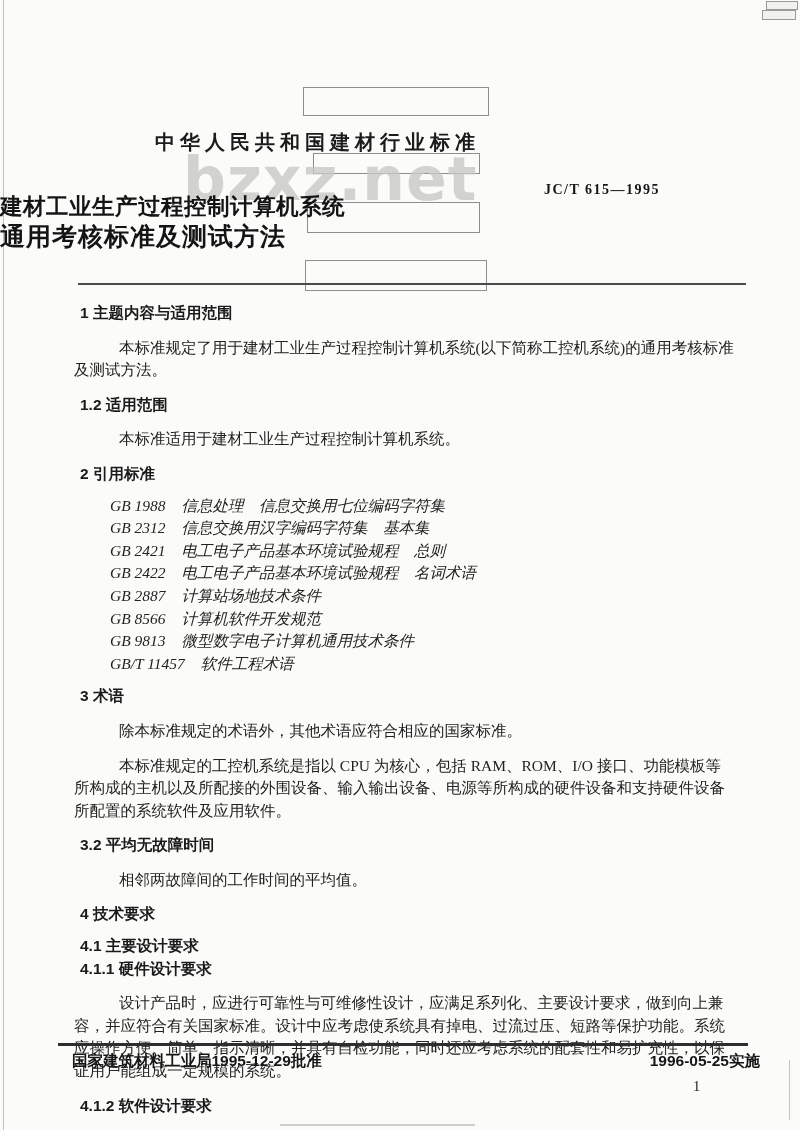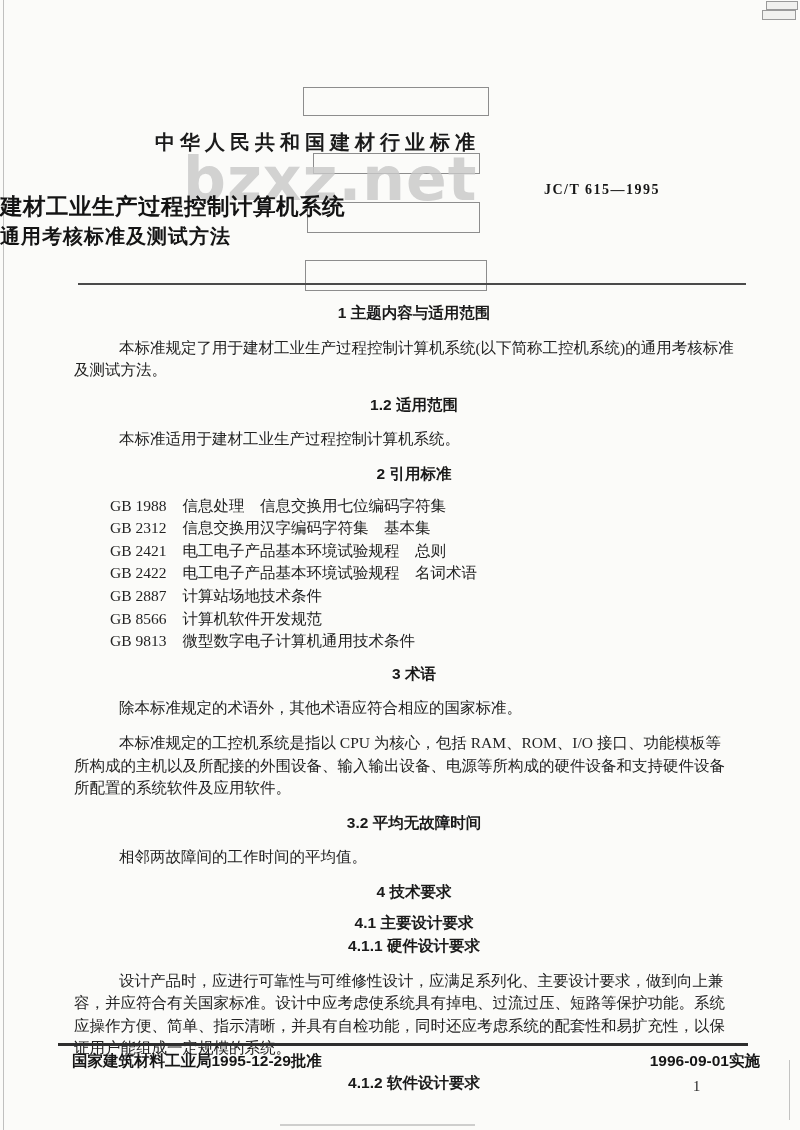--- a/index.html
+++ b/index.html
@@ -44,37 +44,37 @@
     font-weight:bold;font-size:14px;letter-spacing:1.5px;color:#161616;
     white-space:nowrap;
   }
   .hdr-title{
     position:absolute;left:0;top:192px;width:625px;z-index:2;
     text-align:left;
     font-family:"Liberation Sans","DejaVu Sans",sans-serif;
     font-weight:bold;color:#141414;
   }
   .hdr-title .t1{font-size:22.5px;letter-spacing:.5px;line-height:30px;}
-  .hdr-title .t2{font-size:20px;letter-spacing:1px;line-height:28px;}
+  .hdr-title .t2{font-size:25px;letter-spacing:1px;line-height:28px;}
   .rule-top{position:absolute;left:78px;top:283px;width:668px;height:2px;background:#4a4a4a;z-index:2;}
 
   .doc{
     position:absolute;left:62px;top:302px;width:686px;z-index:2;
     font-size:15.5px;line-height:22.6px;
   }
   .doc h1,.doc h2{
     font-family:"Liberation Sans","DejaVu Sans",sans-serif;
     font-size:15.5px;font-weight:bold;color:#1a1a1a;
-    margin:0 0 0 18px;padding:0;text-align:center;
+    margin:0 0 0 18px;padding:0;
   }
   .doc h1{margin-top:10px;margin-bottom:9px;}
   .doc h1:first-child{margin-top:0;}
   .doc p{margin:12px;text-indent:2.9em;color:#222;}
   .refs{list-style:none;margin:0;margin-left:48px;padding:0;color:#222;}
-  .refs li{white-space:nowrap;}
+  .refs li{white-space:nowrap;font-style:italic;}
   .refs .code{display:inline-block;margin-right:16px;}
 
   .rule-footer{position:absolute;left:58px;top:1043px;width:690px;height:3px;background:#2e2e2e;z-index:2;}
   .footer-row{
     position:absolute;left:72px;top:1051px;width:688px;z-index:2;
     display:flex;justify-content:space-between;
     font-family:"Liberation Sans","DejaVu Sans",sans-serif;
     font-weight:bold;font-size:15.5px;color:#161616;
   }
   .page-num{
@@ -130,35 +130,38 @@
       </li>
       <li>
         <span class="code">GB 2887</span><span>计算站场地技术条件</span>
       </li>
       <li>
         <span class="code">GB 8566</span><span>计算机软件开发规范</span>
       </li>
       <li>
         <span class="code">GB 9813</span><span>微型数字电子计算机通用技术条件</span>
       </li>
+      <li>
+        <span class="code">GB/T 11457</span><span>软件工程术语</span>
+      </li>
     </ul>
 
     <h1>3 术语</h1>
     <p>除本标准规定的术语外，其他术语应符合相应的国家标准。</p>
     <p>本标准规定的工控机系统是指以 CPU 为核心，包括 RAM、ROM、I/O 接口、功能模板等所构成的主机以及所配接的外围设备、输入输出设备、电源等所构成的硬件设备和支持硬件设备所配置的系统软件及应用软件。</p>
     <h2>3.2 平均无故障时间</h2>
     <p>相邻两故障间的工作时间的平均值。</p>
 
     <h1>4 技术要求</h1>
     <h2>4.1 主要设计要求</h2>
     <h2>4.1.1 硬件设计要求</h2>
     <p>设计产品时，应进行可靠性与可维修性设计，应满足系列化、主要设计要求，做到向上兼容，并应符合有关国家标准。设计中应考虑使系统具有掉电、过流过压、短路等保护功能。系统应操作方便、简单、指示清晰，并具有自检功能，同时还应考虑系统的配套性和易扩充性，以保证用户能组成一定规模的系统。</p>
     <h2>4.1.2 软件设计要求</h2>
   </div>
 
   <div class="rule-footer"></div>
   <div class="footer-row">
     <span>国家建筑材料工业局1995-12-29批准</span>
-    <span>1996-09-01实施</span>
+    <span>1996-05-25实施</span>
   </div>
   <div class="page-num">1</div>
 
 </div>
 
 </body></html>

